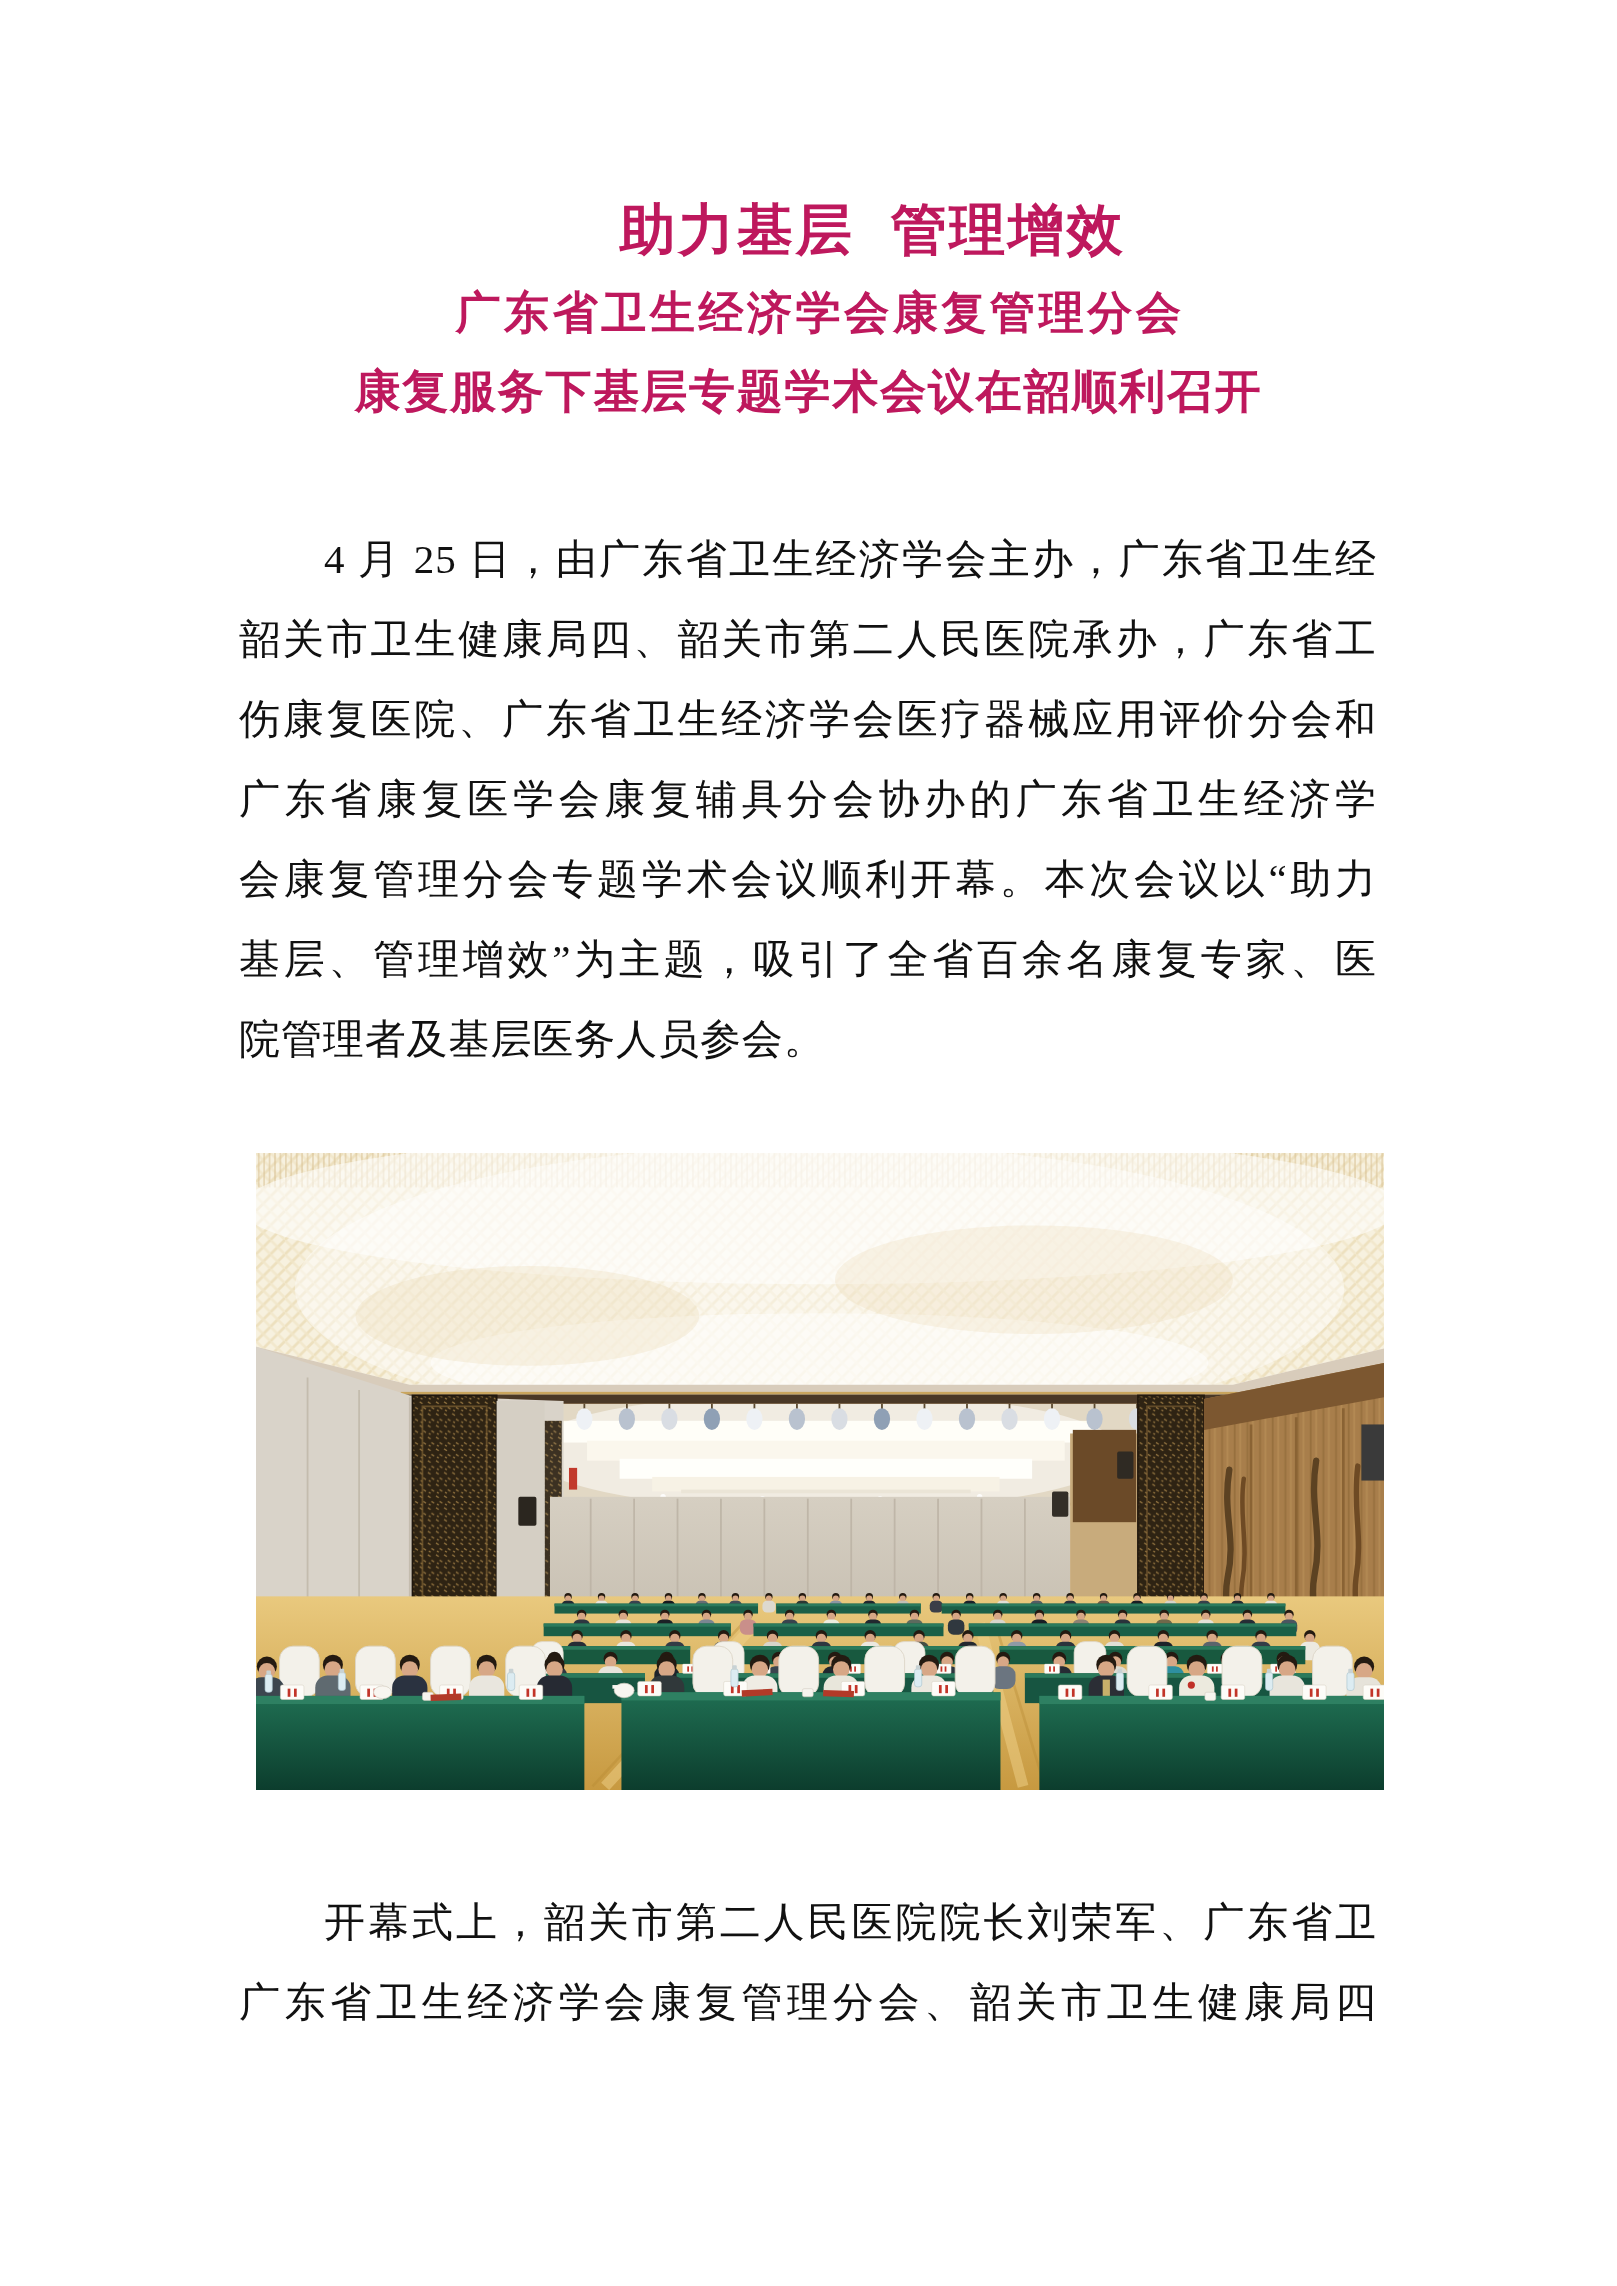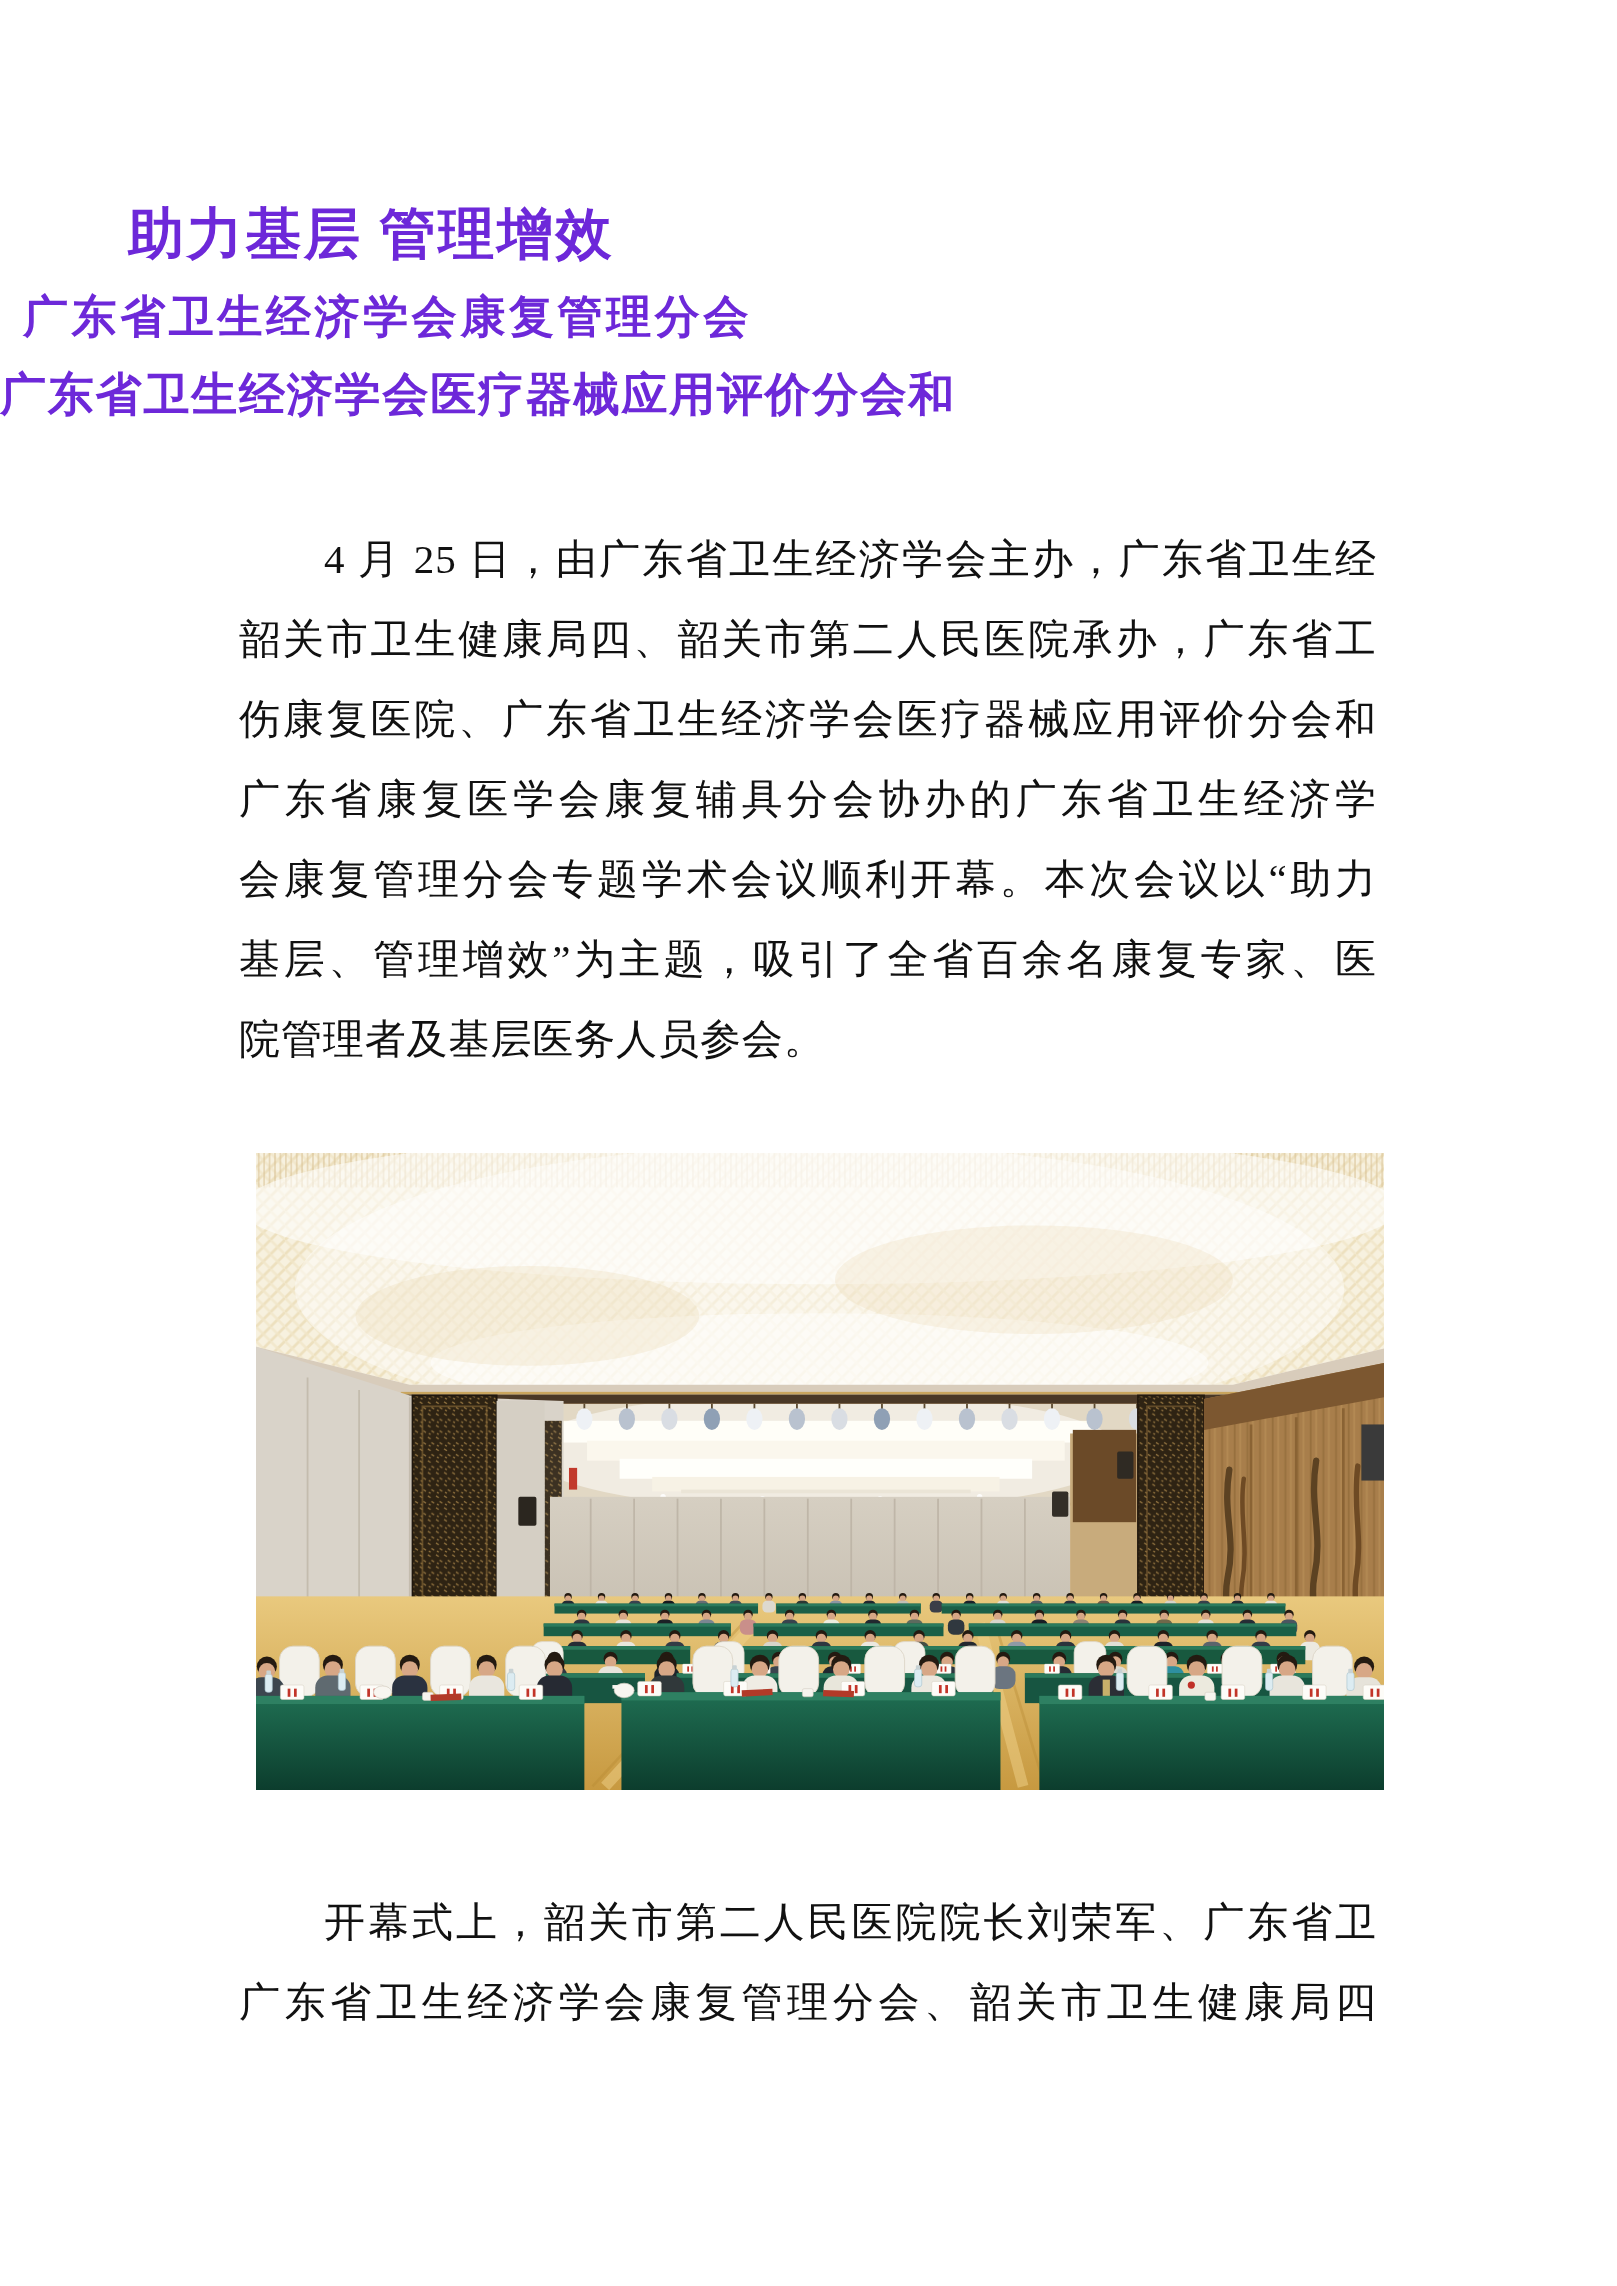--- a/index.html
+++ b/index.html
@@ -4,22 +4,22 @@
 <title>助力基层 管理增效</title>
 <style>
   html,body{margin:0;padding:0;}
   body{
     width:1617px;height:2287px;position:relative;background:#ffffff;
     font-family:"Liberation Serif","DejaVu Serif",serif;color:#0d0d0d;
     overflow:hidden;
   }
   .abs{position:absolute;}
   .heading{
-    left:0;right:0;text-align:left;color:#6d28d9;
-    font-family:Liberation Serif, serif;font-weight:700;
+    left:0;right:0;text-align:center;color:#be185d;
+    font-family:Liberation Mono, monospace;font-weight:700;
     white-space:nowrap;
   }
   .h-main{top:203px;font-size:56px;line-height:63px;letter-spacing:2.7px;padding-left:128px;}
   .h-sub1{top:289px;font-size:45px;line-height:56px;letter-spacing:3.6px;padding-left:23px;}
   .h-sub2{top:367px;font-size:46px;line-height:56px;letter-spacing:1.8px;}
   .para{
     left:239px;width:1138px;font-size:41px;line-height:80px;color:#111;
     letter-spacing:0.9px;
   }
   .p1{top:519px;}
@@ -32,21 +32,21 @@
   .photo{
     left:256px;top:1153px;width:1128px;height:637px;background:#efe9db;
   }
   .photo svg{display:block;width:100%;height:100%;}
 </style>
 </head>
 <body>
 
 <div class="abs heading h-main">助力基层 管理增效</div>
 <div class="abs heading h-sub1">广东省卫生经济学会康复管理分会</div>
-<div class="abs heading h-sub2">广东省卫生经济学会医疗器械应用评价分会和</div>
+<div class="abs heading h-sub2">康复服务下基层专题学术会议在韶顺利召开</div>
 
 <div class="abs para p1">
   <div class="bline first">4 月 25 日，由广东省卫生经济学会主办，广东省卫生经</div>
   <div class="bline">韶关市卫生健康局四、韶关市第二人民医院承办，广东省工</div>
   <div class="bline">伤康复医院、广东省卫生经济学会医疗器械应用评价分会和</div>
   <div class="bline">广东省康复医学会康复辅具分会协办的广东省卫生经济学</div>
   <div class="bline">会康复管理分会专题学术会议顺利开幕。本次会议以“助力</div>
   <div class="bline">基层、管理增效”为主题，吸引了全省百余名康复专家、医</div>
   <div class="bline lastline">院管理者及基层医务人员参会。</div>
 </div>

